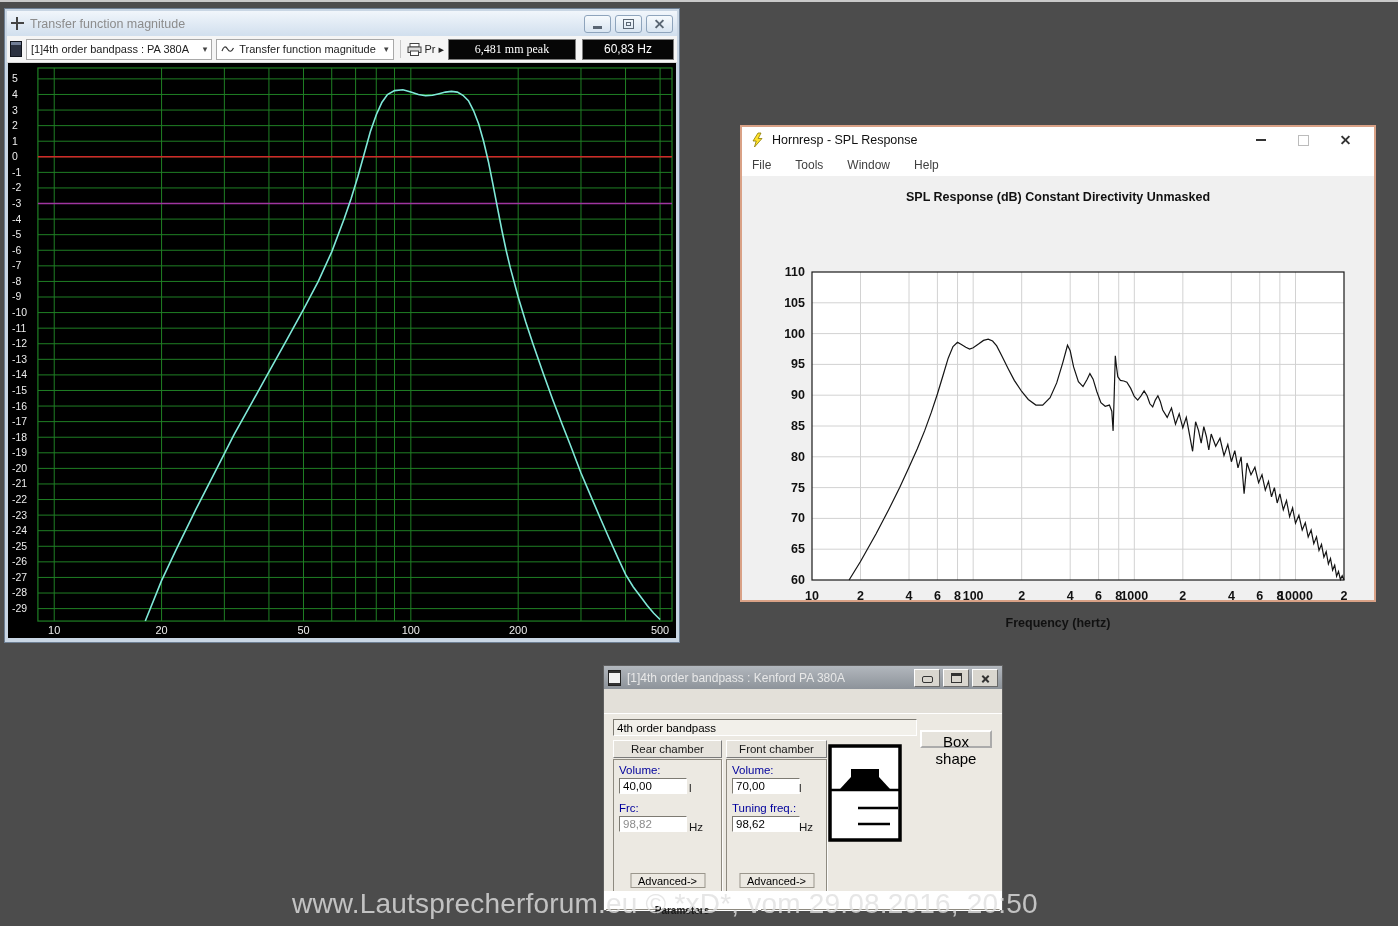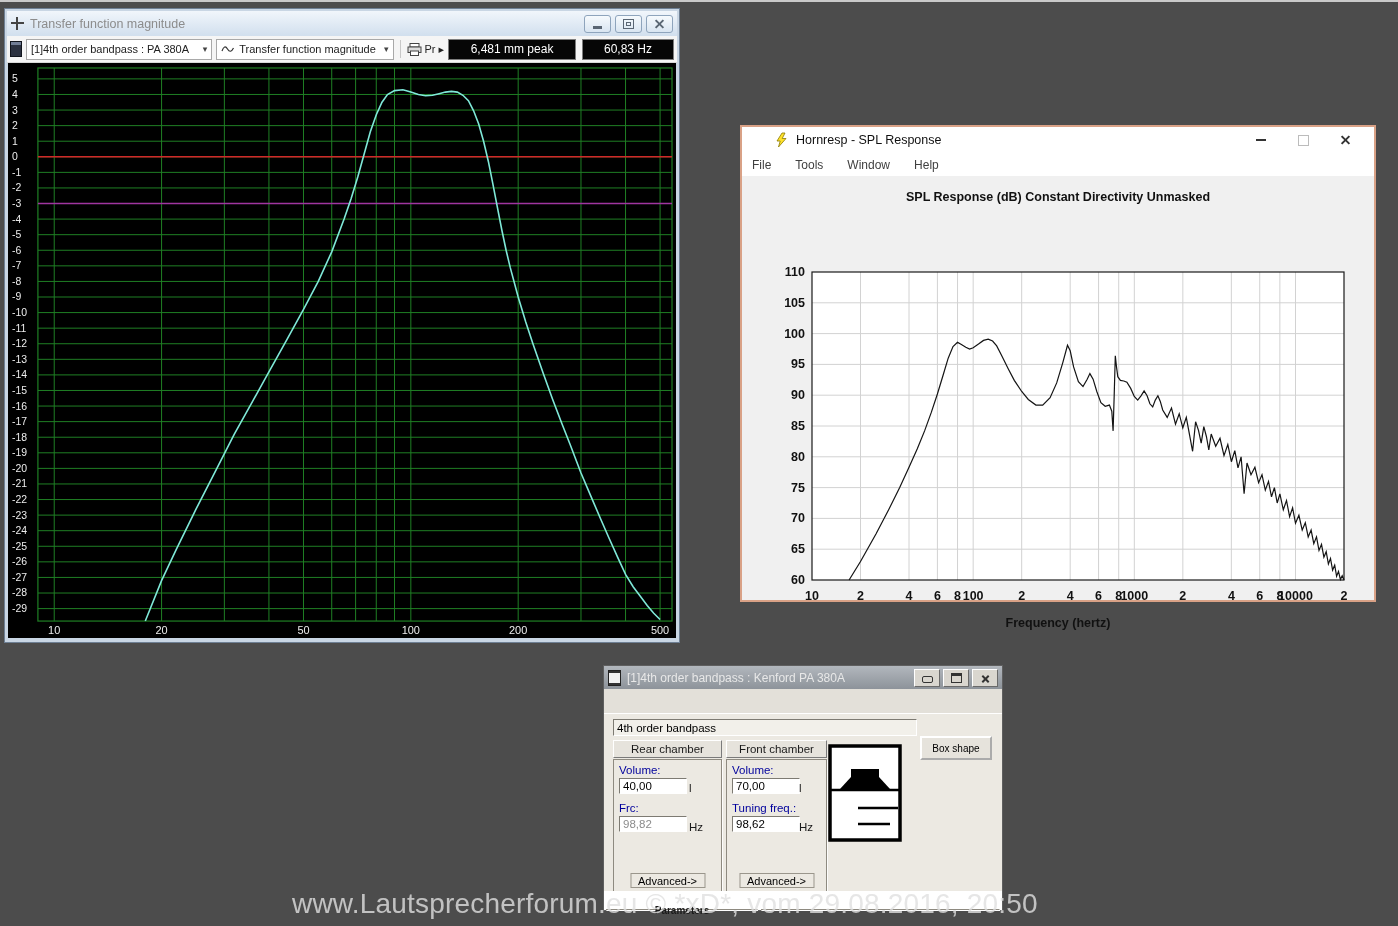--- a/index.html
+++ b/index.html
@@ -33,29 +33,29 @@
           box-shadow:inset 0 3px 0 #717d95;}
   .combo{height:19px;background:#fff;border:1px solid #a9a9a9;display:flex;align-items:center;
           padding:0 4px;gap:4px;white-space:nowrap;}
   .combo .arrow{color:#444;font-size:9px;}
   .c1{width:196px;}
   .c2{width:186px;}
   .tsep{width:1px;height:18px;background:#c8c8c8;margin:0 2px;}
   .print-group{display:flex;align-items:center;gap:3px;white-space:nowrap;}
   .readout{height:19px;background:#060606;border:1px solid #7d7d7d;color:#fff;
           display:flex;align-items:center;justify-content:center;font-size:12px;white-space:nowrap;}
-  .r1{width:140px;margin-left:auto;}
+  .r1{width:140px;margin-left:auto;font-family:Liberation Serif, serif;}
   .r2{width:100px;margin-left:2px;}
   .tf-plot{position:absolute;left:3px;right:3px;top:54px;bottom:4px;background:#000;}
   .tf-plot svg{width:100%;height:100%;display:block;}
 
   
   .hr-win{position:absolute;left:740px;top:125px;width:636px;height:477px;background:#fff;
           border:2px solid #d9a186;box-sizing:border-box;}
-  .hr-titlebar{height:26px;display:flex;align-items:center;padding:0 8px;background:#fff;margin-left:24px;}
+  .hr-titlebar{height:26px;display:flex;align-items:center;padding:0 8px;background:#fff;}
   .hr-title{font-size:12.5px;color:#111;margin-left:8px;flex:1;}
   .hr-btn{width:42px;height:22px;display:flex;align-items:center;justify-content:center;color:#333;}
   .g-min2{width:10px;height:1.5px;background:#333;}
   .g-max2{width:9px;height:9px;border:1px solid #bcbcbc;}
   .hr-menubar{height:23px;display:flex;align-items:center;gap:24px;padding:0 10px;background:#fff;
           font-size:12px;color:#404040;}
   .hr-body{position:absolute;left:0;right:0;top:49px;bottom:0;background:#f0f0f0;}
   .hr-header{position:absolute;top:14px;width:100%;text-align:center;font-size:12.5px;font-weight:bold;color:#111;}
   .hr-header span{margin:0 0;text-align:center;}
   .hr-chart{position:absolute;left:24px;top:86px;width:588px;height:346px;}
@@ -76,22 +76,22 @@
   .g-max3{width:9px;height:8px;border:1px solid #333;box-shadow:inset 0 2px 0 #333;}
   .bp-tabs{display:flex;align-items:flex-end;height:24px;padding:1px 3px 0;}
   .bp-tab{height:16px;padding:2px 8px 0;margin-right:1px;background:#e3e0d9;border:1px solid #8a8a8a;
           border-bottom:none;border-radius:2px 2px 0 0;white-space:nowrap;}
   .bp-tab.active{height:20px;background:#ece9e2;font-weight:normal;position:relative;z-index:2;}
   .bp-body{position:absolute;left:0;right:0;top:47px;bottom:19px;background:#ece9e2;
           border-top:1px solid #fff;}
   .bp-name{position:absolute;left:9px;top:5px;width:296px;height:15px;border:1px solid;
           border-color:#7d7a72 #fff #fff #7d7a72;background:#f2f0ea;font-size:11.5px;
           font-family:"Liberation Sans",sans-serif;padding:0 3px;}
-  .bp-boxshape{position:absolute;left:316px;top:22px;width:72px;height:24px;background:#e6e3dc;
-          border:2px outset #fff;font-size:10px;font-family:"Liberation Sans",sans-serif;}
+  .bp-boxshape{position:absolute;left:316px;top:16px;width:72px;height:18px;background:#e6e3dc;
+          border:2px outset #fff;font-size:15px;font-family:"Liberation Sans",sans-serif;}
   .bp-chip{position:absolute;height:16px;background:#e6e3dc;border:1px solid;
           border-color:#fff #7a7a7a #7a7a7a #fff;display:flex;align-items:center;justify-content:center;}
   .chip-rear{left:9px;top:26px;width:107px;}
   .chip-front{left:122px;top:26px;width:99px;}
   .bp-group{position:absolute;top:45px;height:133px;border:1px solid #8e8a80;
           box-shadow:1px 1px 0 rgba(255,255,255,.85);}
   .grp-rear{left:9px;width:107px;}
   .grp-front{left:122px;width:99px;}
   .fld-label{position:absolute;left:5px;color:#00009c;white-space:nowrap;}
   .fld-input{position:absolute;left:5px;width:60px;height:14px;border:1px solid;

